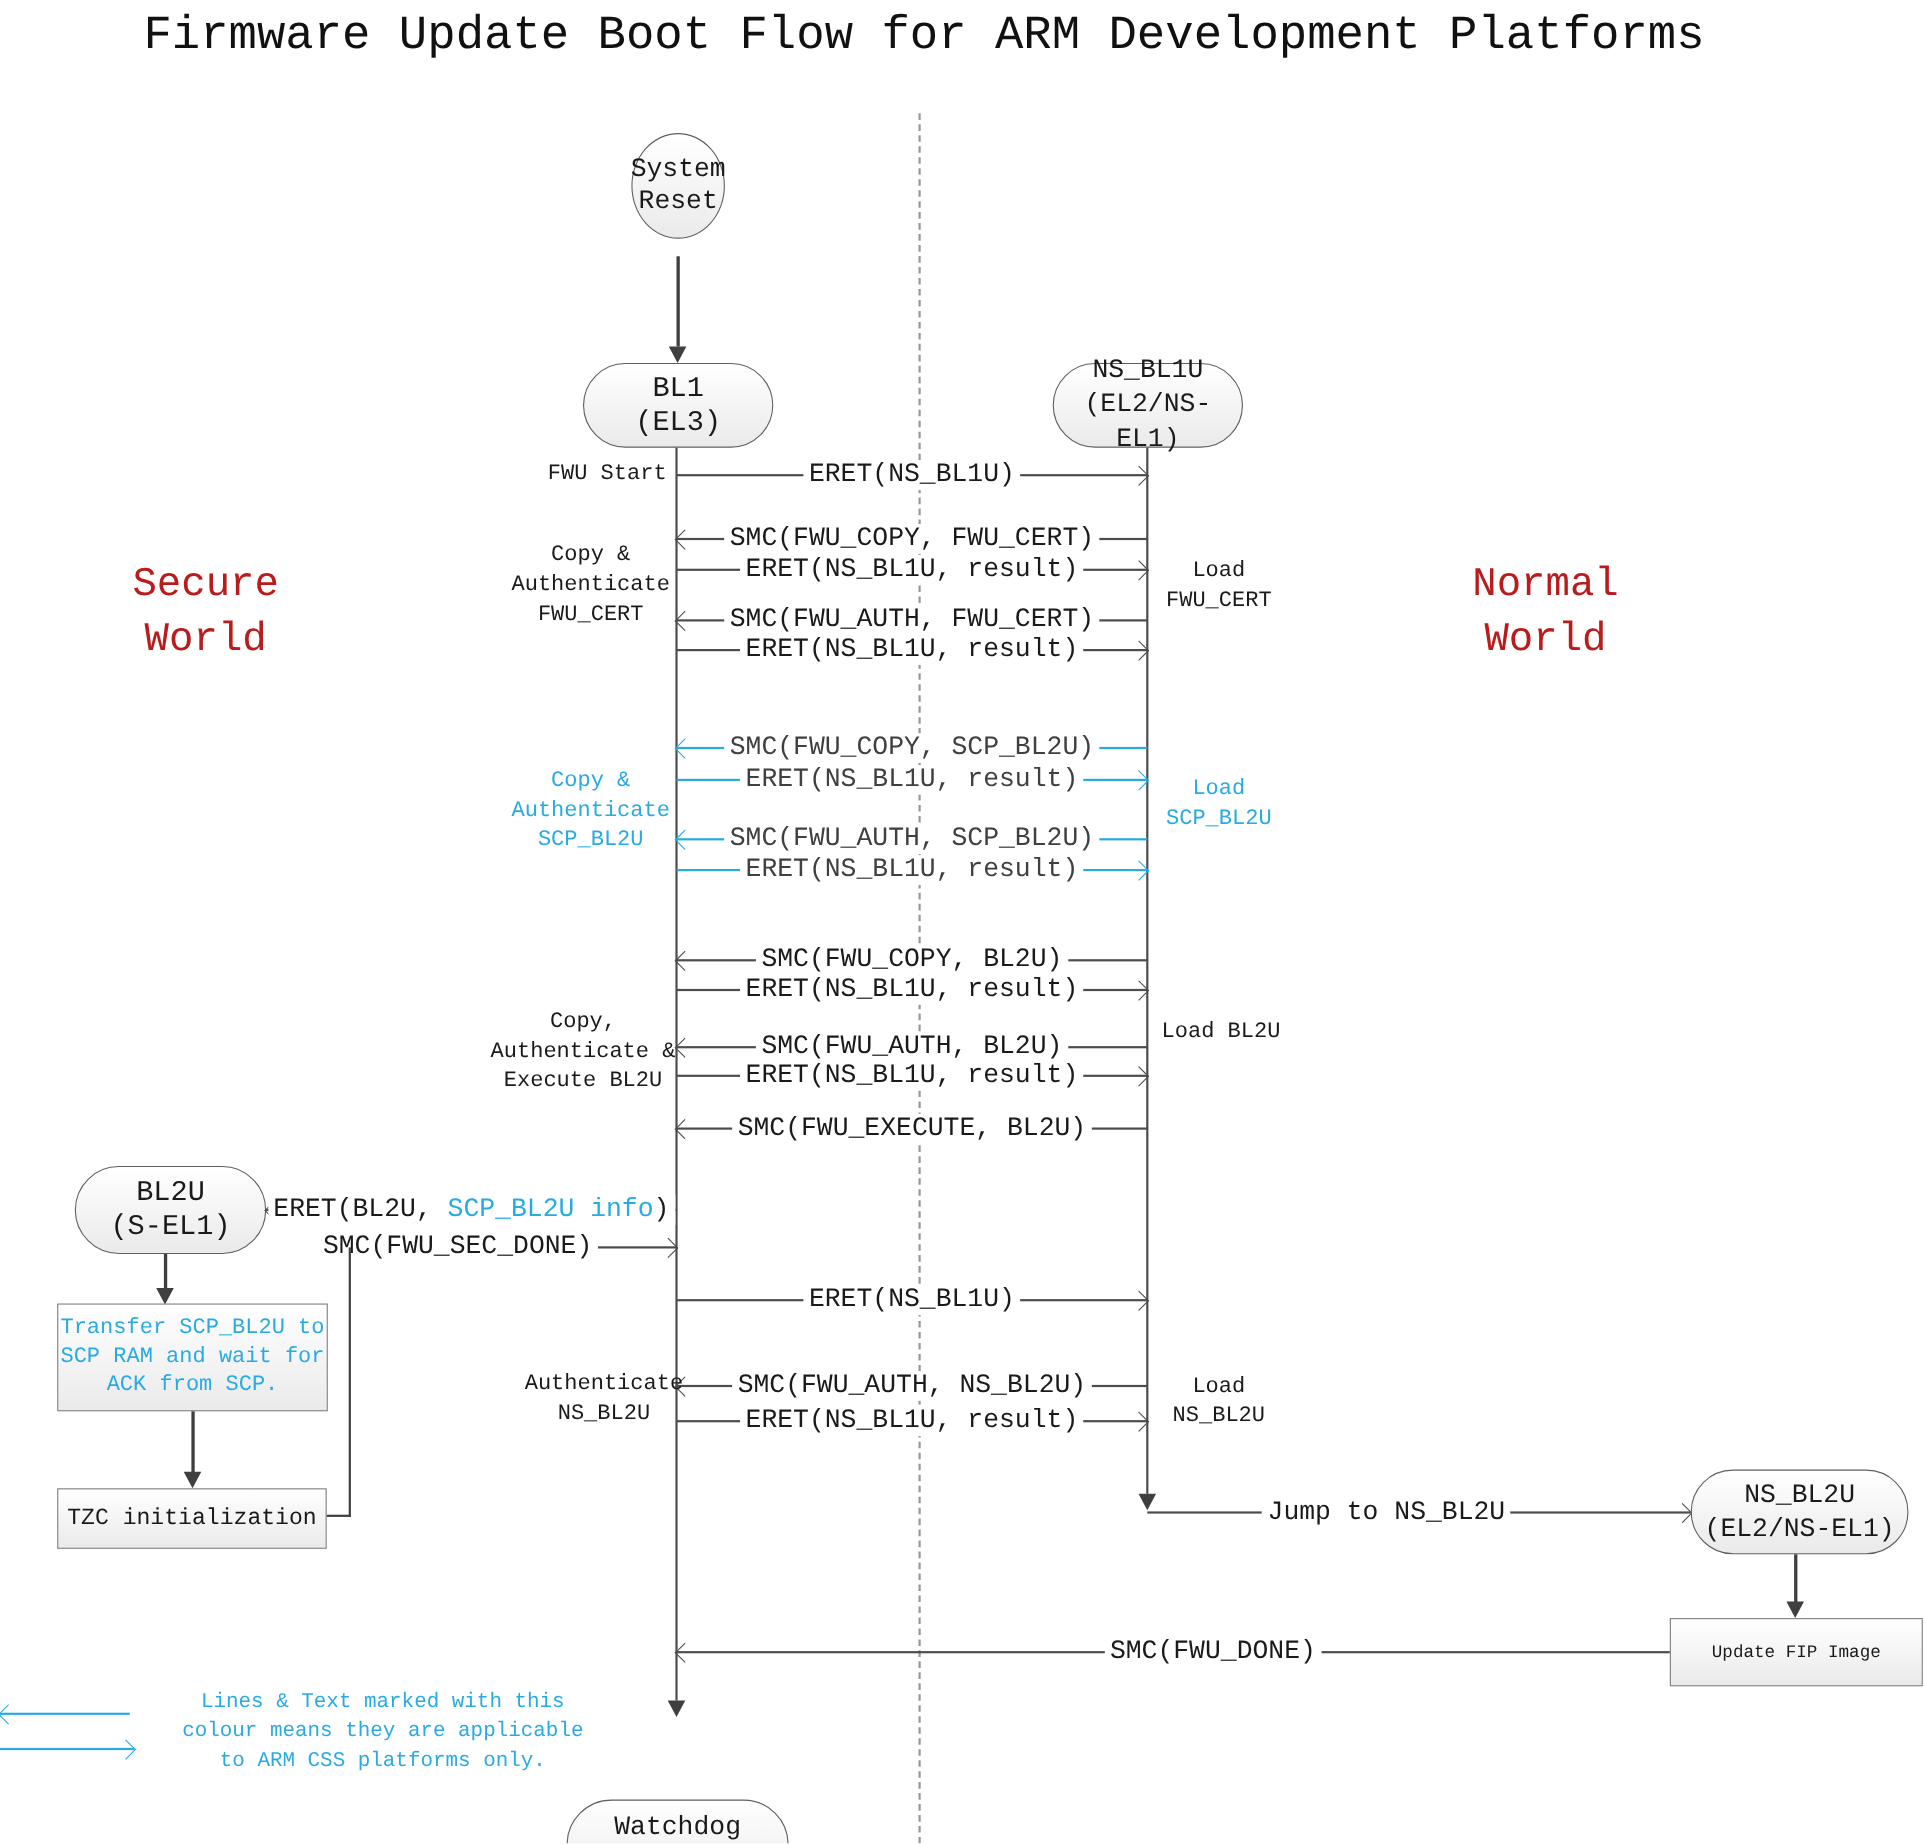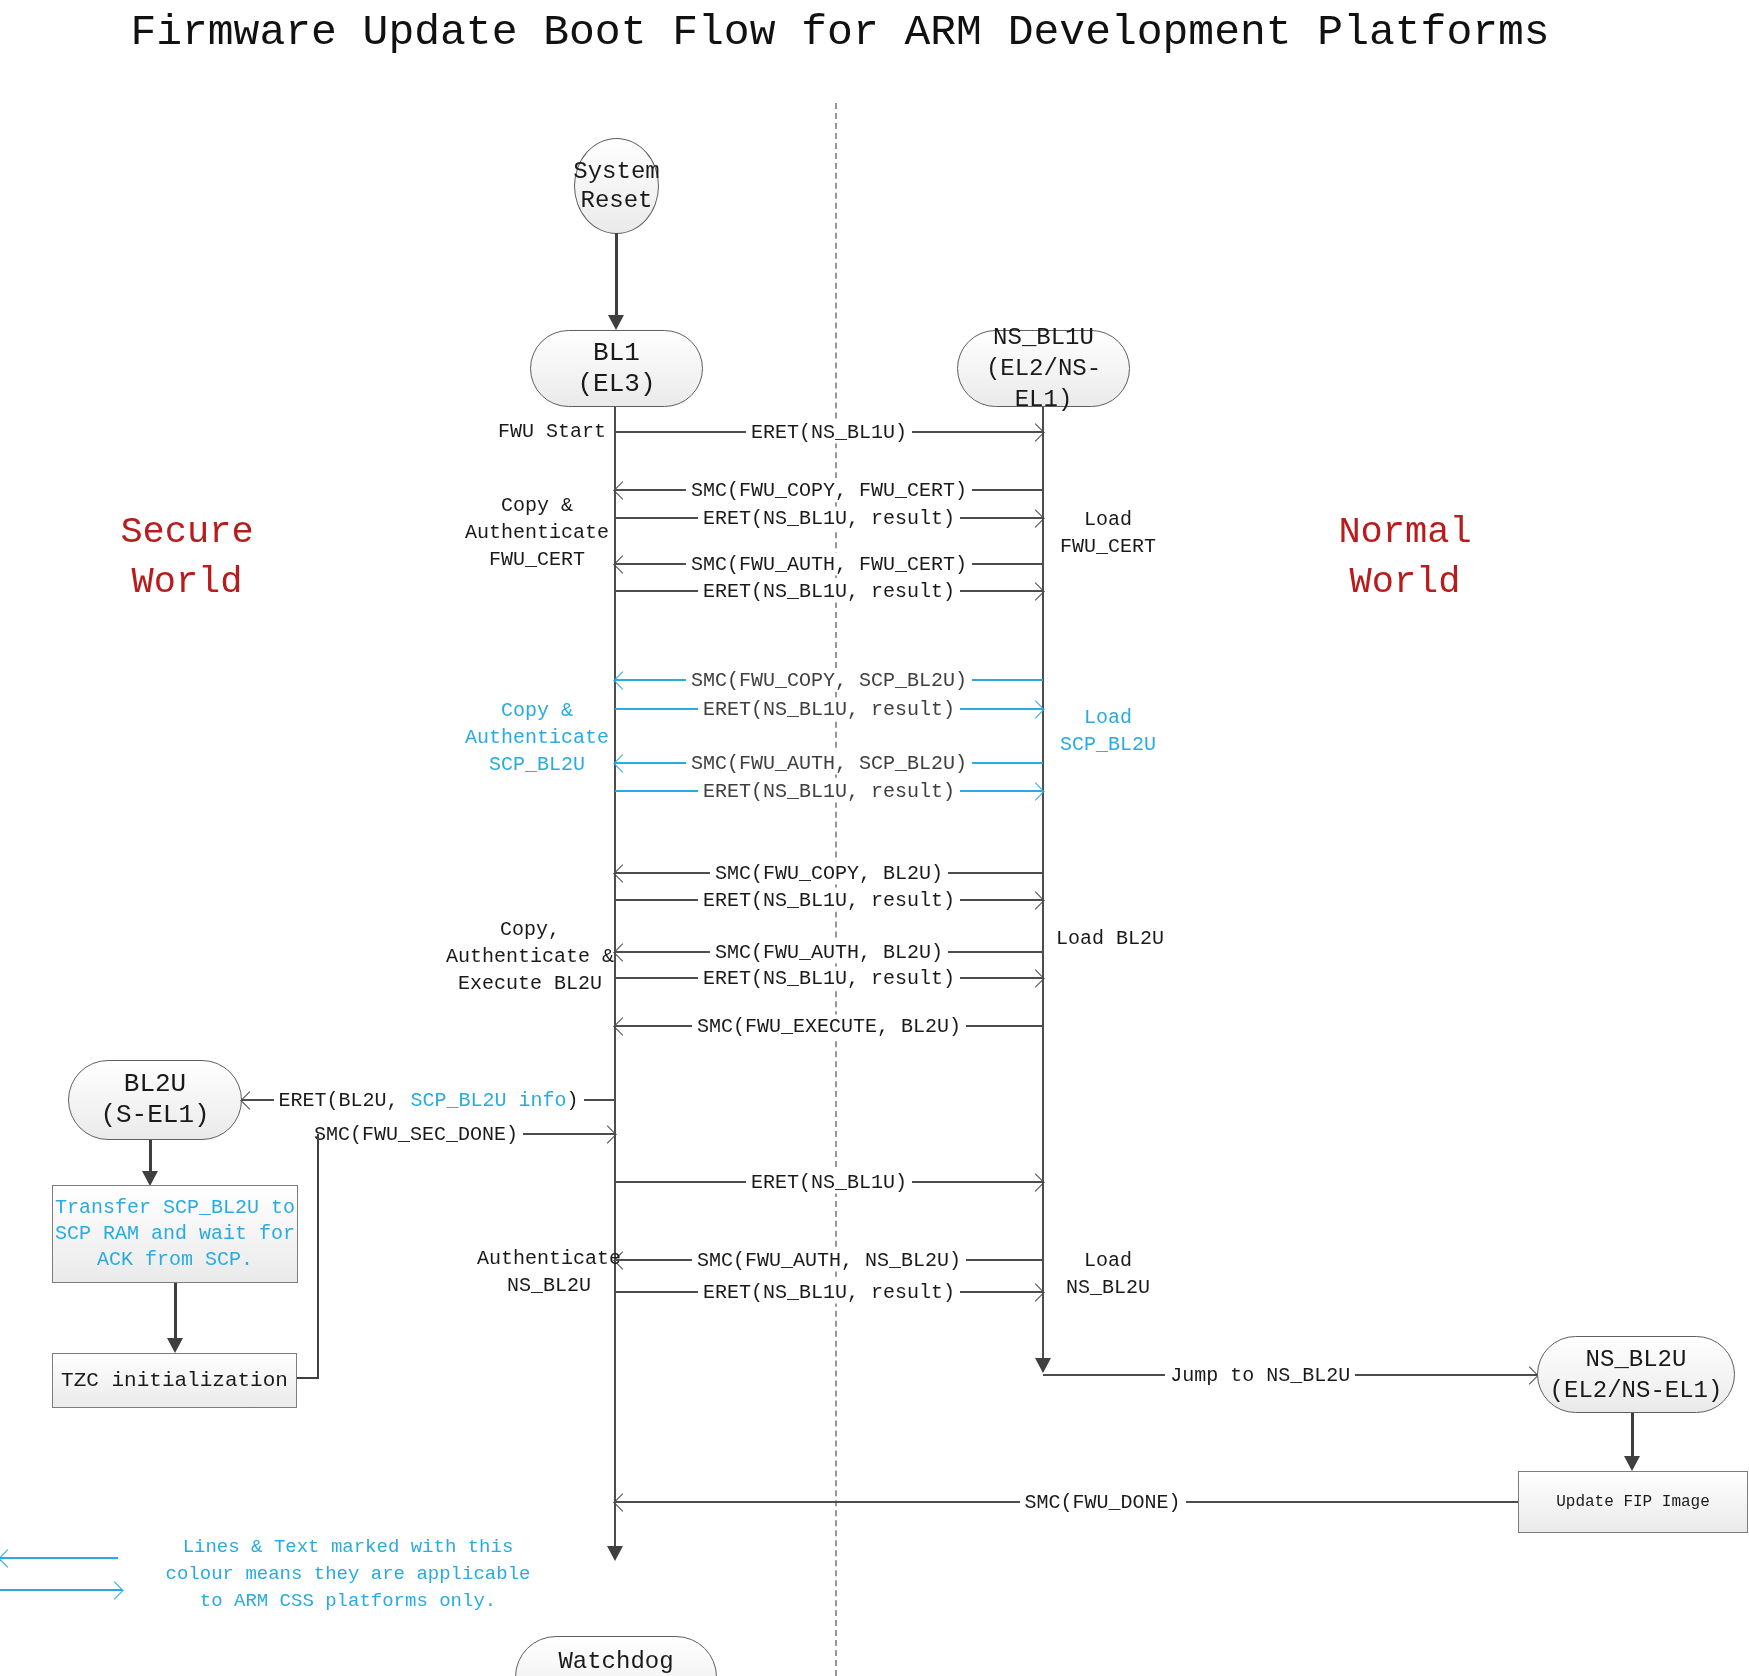--- a/index.html
+++ b/index.html
@@ -21,21 +21,21 @@
   .vline{position:absolute;width:1.5px;background:#4d4d4d;}
   .dashed{position:absolute;width:0;border-left:2px dashed #979797;}
   
   .msg{position:absolute;height:0;}
   .msg .ln{position:absolute;left:0;right:0;top:-0.75px;height:1.5px;background:#4d4d4d;}
   .hd{position:absolute;width:13px;height:13px;top:-6.5px;
       border-top:1.6px solid #4d4d4d;border-right:1.6px solid #4d4d4d;box-sizing:border-box;}
   .hd.r{right:1px;transform:rotate(45deg);}
   .hd.l{left:1px;transform:rotate(-135deg);}
   .lbl{position:absolute;left:50%;top:0;transform:translate(-50%,-50%);
-       background:#fff;padding:0 5px;font-size:20px;white-space:nowrap;color:#1a1a1a;}
+       background:#fff;padding:0 5px;font-size:24px;white-space:nowrap;color:#1a1a1a;}
   .msg.blue .ln{background:#29abe2;}
   .msg.blue .hd{border-color:#29abe2;}
   .msg.blue .lbl{color:#404040;}
   .hl{color:#29abe2;}
   
   .side{position:absolute;transform:translate(-50%,-50%);text-align:center;
         font-size:20px;line-height:27px;white-space:pre-line;color:#1a1a1a;}
   .side.blue{color:#29abe2;}
   .legend-text{font-size:19px;line-height:27px;}
   
@@ -51,21 +51,21 @@
 
   <div class="title">Firmware Update Boot Flow for ARM Development Platforms</div>
 
   <div class="dashed" style="left:835px;top:103px;height:1573px;"></div>
 
   <div class="world" style="left:187px;top:557px;">Secure
 World</div>
   <div class="world" style="left:1405px;top:557px;">Normal
 World</div>
 
-  <div class="shape ellipse" style="left:574px;top:138px;width:85px;height:96px;text-align:center;">System
+  <div class="shape ellipse" style="left:574px;top:121px;width:85px;height:96px;text-align:center;">System
 Reset</div>
   <div class="farrow" style="left:615px;top:233px;height:82px;"></div>
   <div class="tri-down" style="left:608px;top:315px;"></div>
   <div class="shape stadium" style="left:530px;top:330px;width:173px;height:77px;">BL1
 (EL3)</div>
   <div class="shape stadium" style="left:957px;top:330px;width:173px;height:77px;font-size:24px;">NS_BL1U
 (EL2/NS-EL1)</div>
 
   <div class="vline" style="left:614px;top:407px;height:1139px;"></div>
   <div class="tri-down" style="left:607px;top:1546px;"></div>

